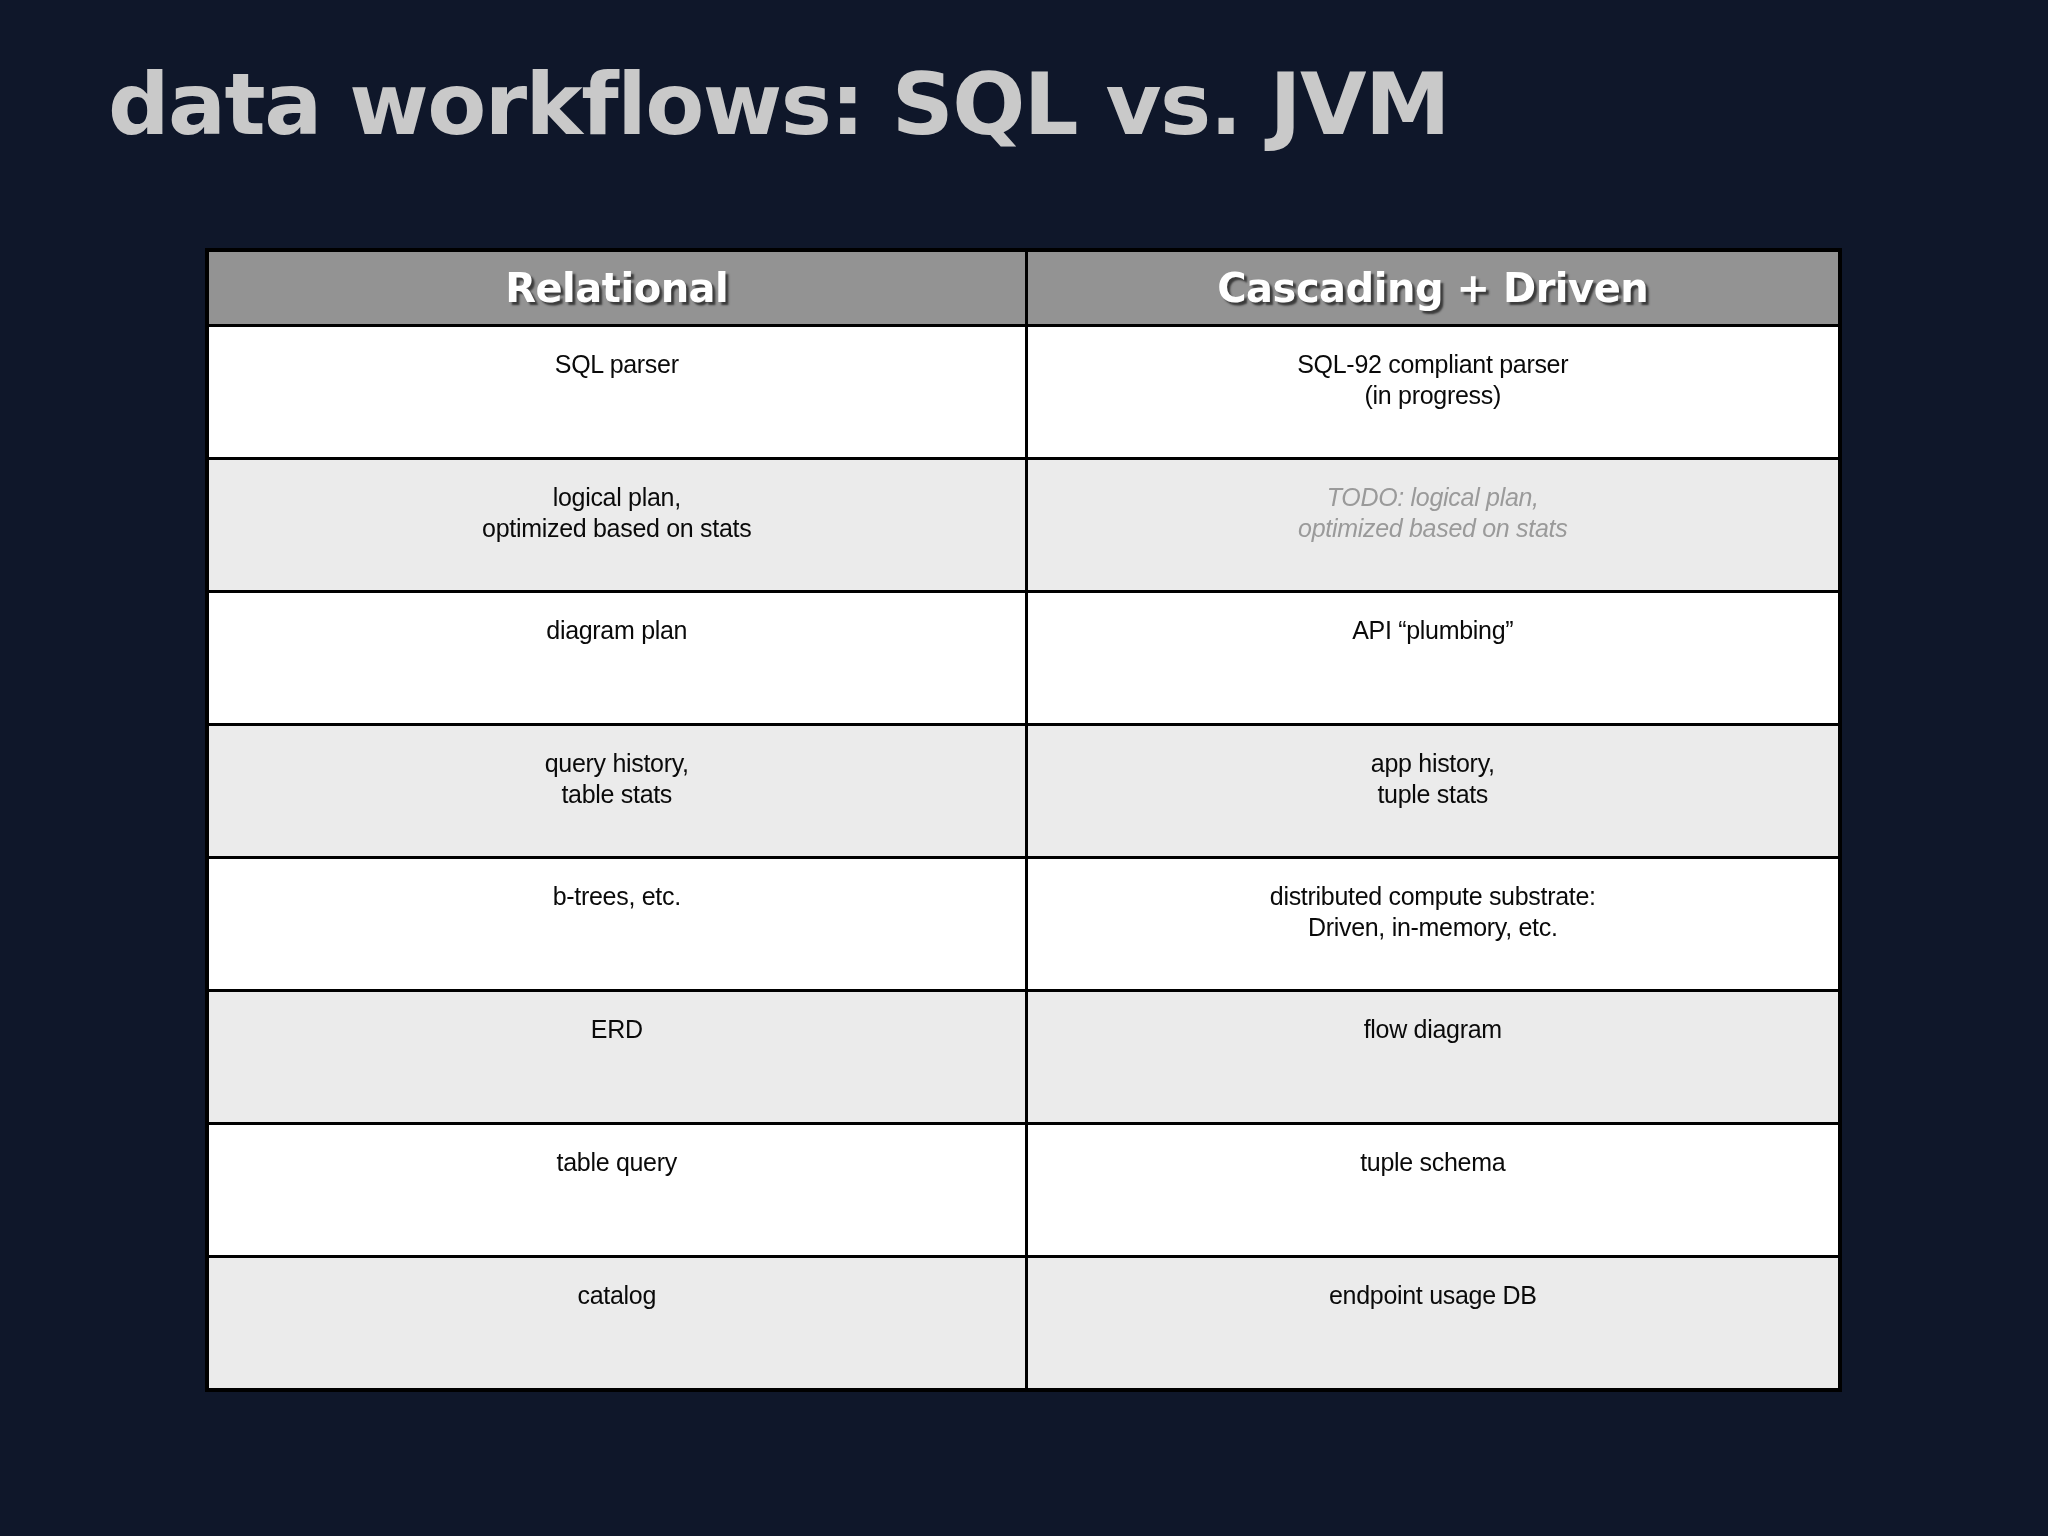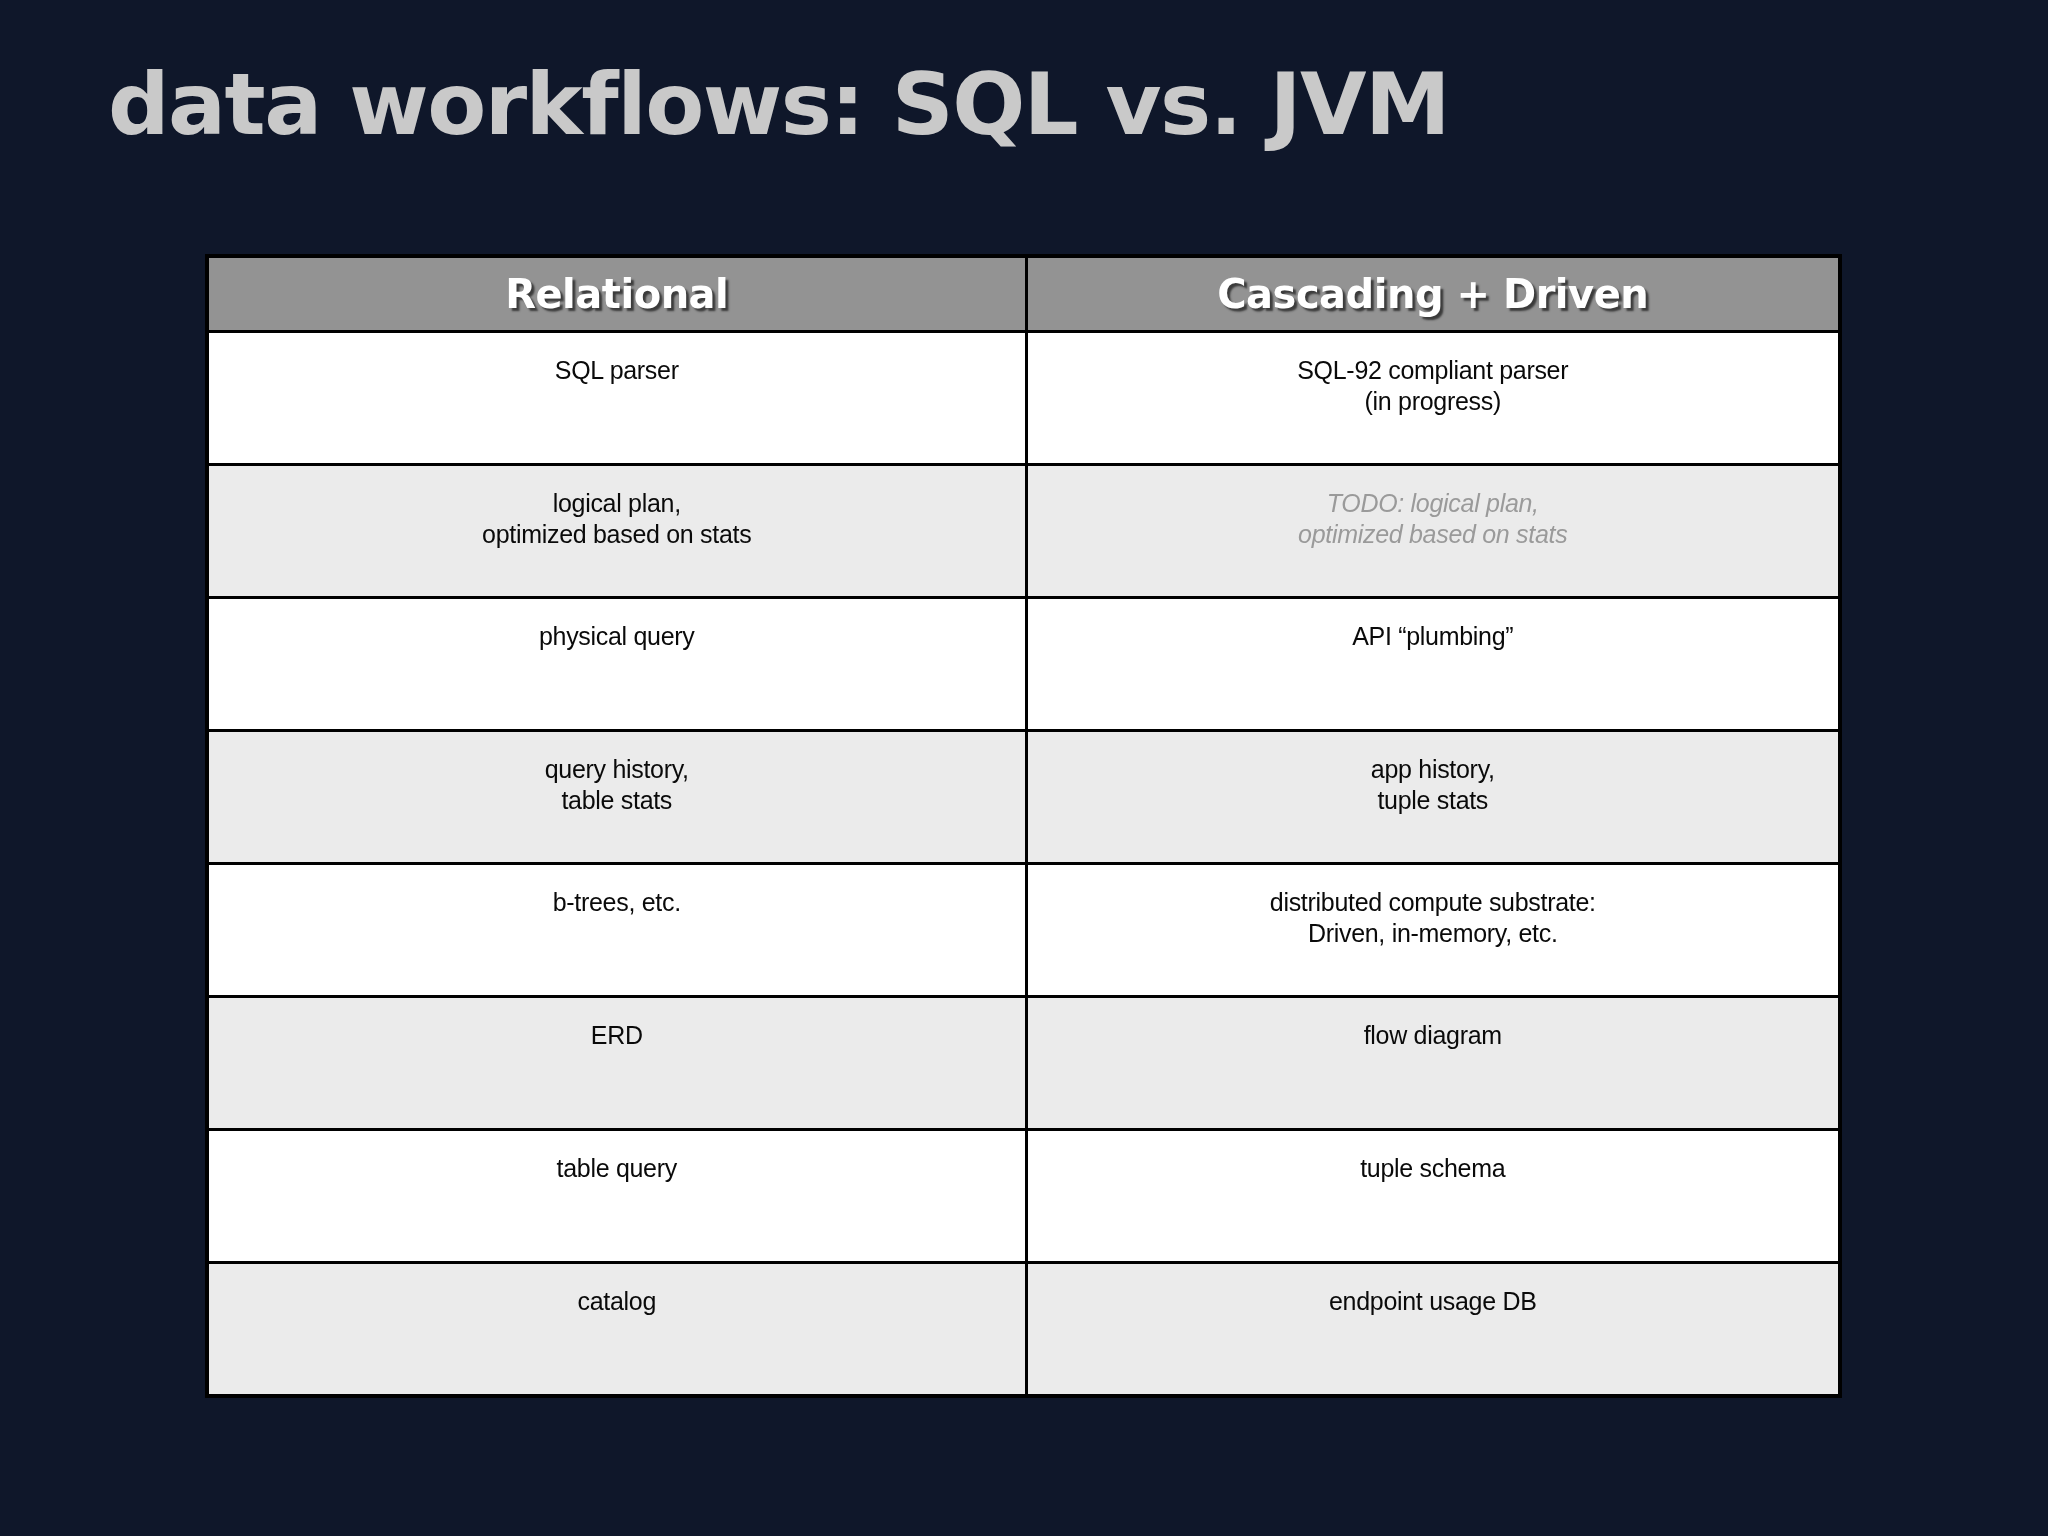--- a/index.html
+++ b/index.html
@@ -34,21 +34,21 @@
     color: #c9c9c9;
     line-height: 1.12;
     white-space: nowrap;
     user-select: none;
   }
 
   
   #comparison-table {
     position: absolute;
     left: 205px;
-    top: 254px;
+    top: 248px;
     width: 1637px;
     border-collapse: collapse;
     table-layout: fixed;
     border: 4px solid #000000;
   }
 
   #comparison-table col.col-left  { width: 819px; }
   #comparison-table col.col-right { width: 814px; }
 
   #comparison-table th,
@@ -140,21 +140,21 @@
 optimized based on stats</span>
         </td>
         <td>
           <span class="cell-text todo">TODO: logical plan,
 optimized based on stats</span>
         </td>
       </tr>
 
       <tr class="row-plain">
         <td>
-          <span class="cell-text">physical query</span>
+          <span class="cell-text">diagram plan</span>
         </td>
         <td>
           <span class="cell-text">API “plumbing”</span>
         </td>
       </tr>
 
       <tr class="row-shaded">
         <td>
           <span class="cell-text">query history,
 table stats</span>

